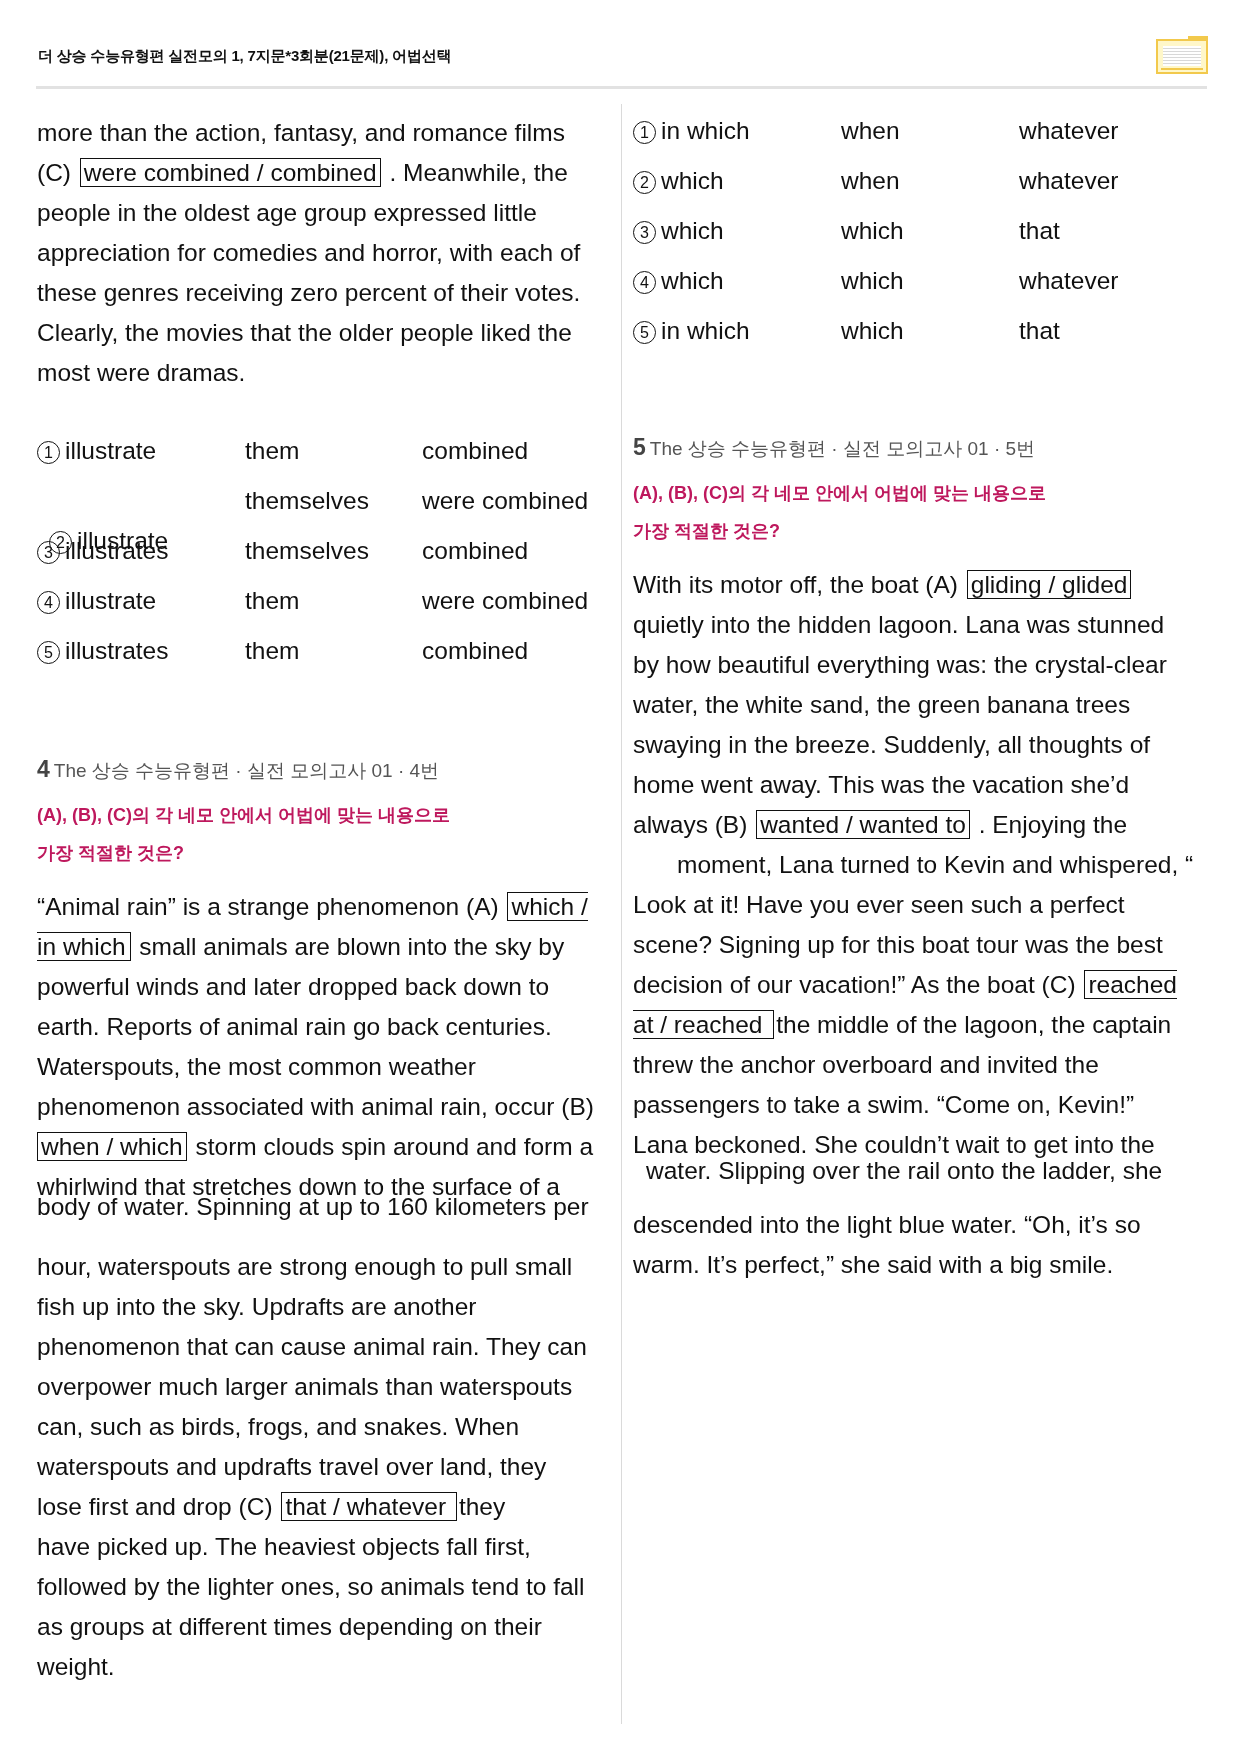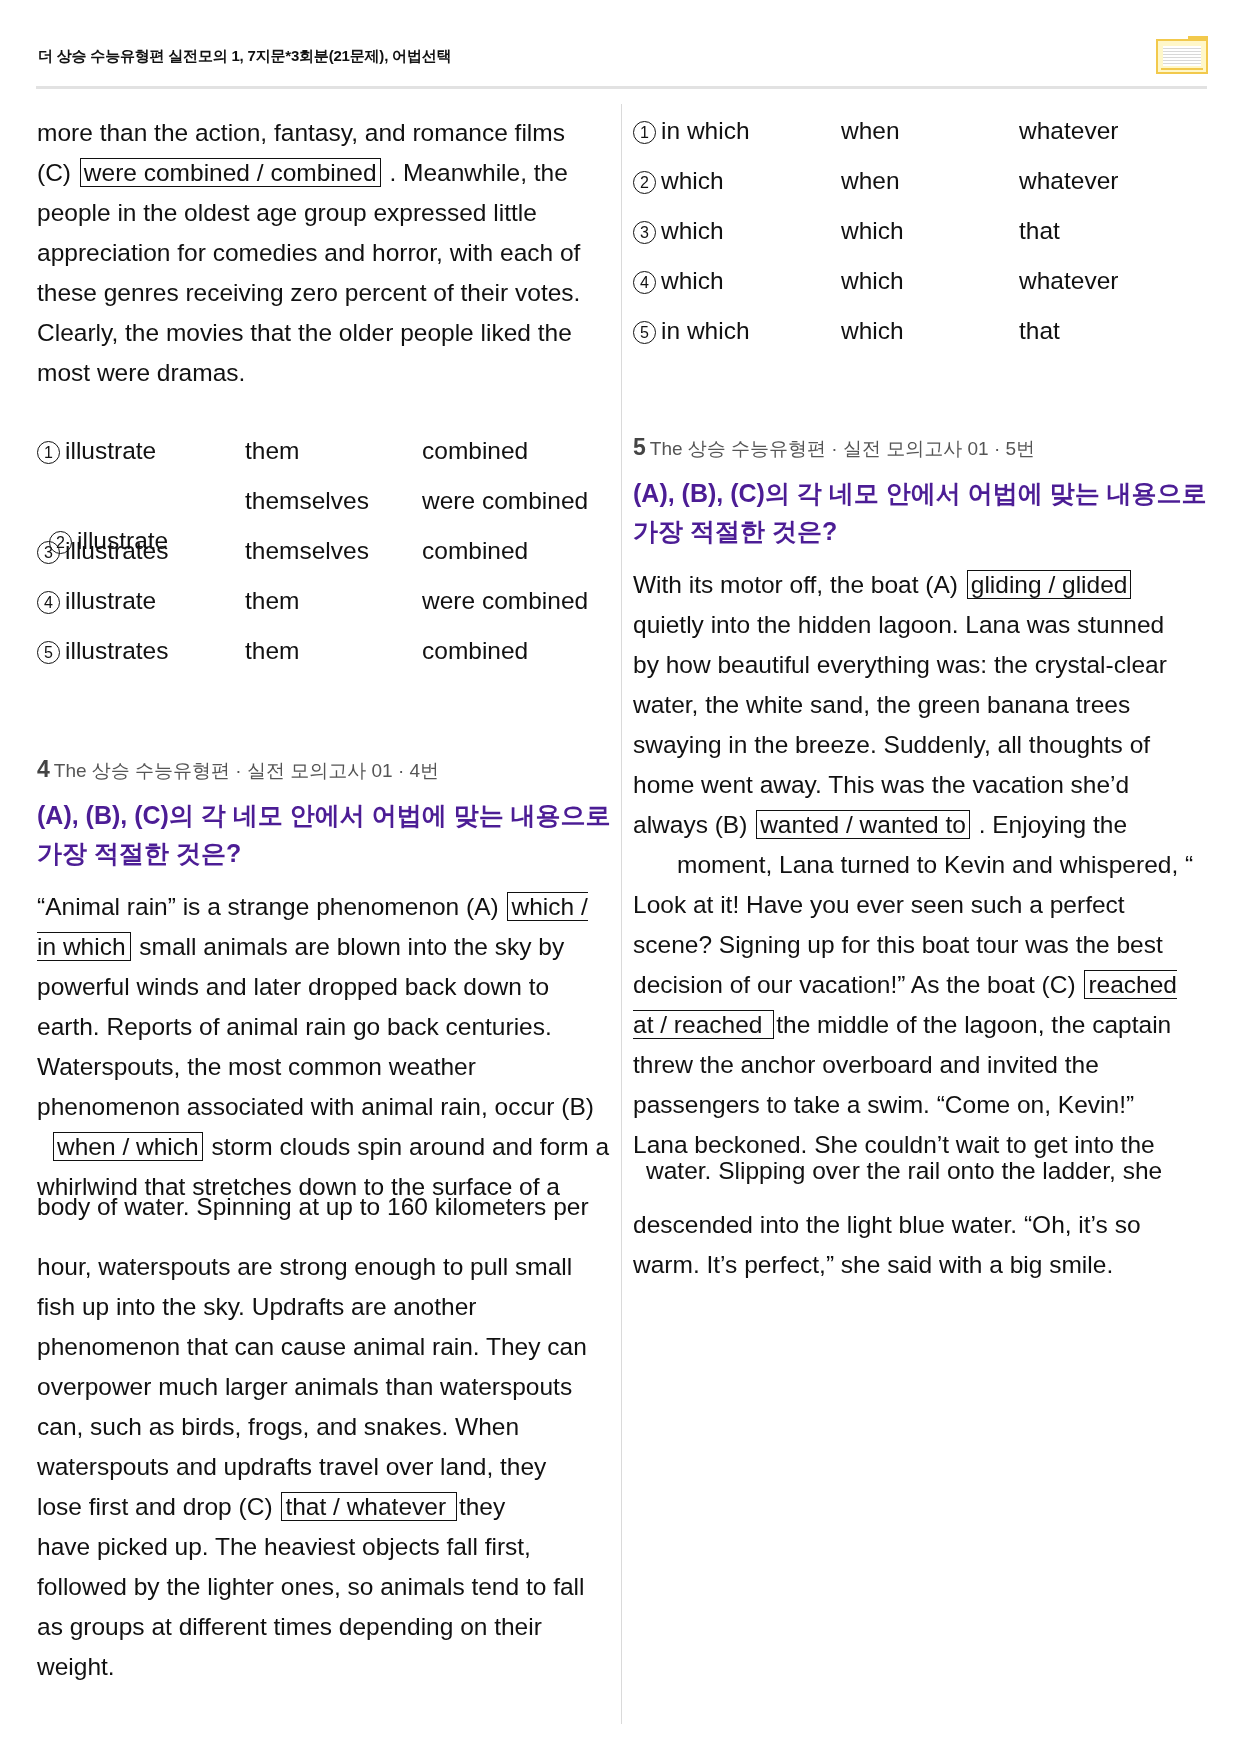--- a/index.html
+++ b/index.html
@@ -19,21 +19,21 @@
   .box-open { border:1.5px solid #111; border-right:none; padding:0 0 0 3px; margin-left:2px; }
   .box-close { border:1.5px solid #111; border-left:none; padding:0 4px 0 0; margin-right:2px; }
 
   .opt-row { position:absolute; font-size:24.5px; line-height:30px; white-space:nowrap; }
   .opt-row span { position:absolute; top:0; }
   .circ { display:inline-block; width:21px; height:21px; border:1.3px solid #111; border-radius:50%;
           font-size:16px; line-height:21px; text-align:center; vertical-align:middle; margin-right:5px; position:relative; top:-2px; }
 
   .src { position:absolute; font-size:19px; color:#555; white-space:nowrap; }
   .src .num { font-weight:bold; font-size:23px; color:#444; margin-right:4px; }
-  .qtitle { position:absolute; font-size:25px; font-weight:bold; line-height:38px; color:#4c1d95; white-space:nowrap; }
+  .qtitle { position:absolute; font-size:18px; font-weight:bold; line-height:38px; color:#be185d; white-space:nowrap; }
 </style>
 </head>
 <body>
 
 <div class="header-title">더 상승 수능유형편 실전모의 1, 7지문*3회분(21문제), 어법선택</div>
 <div class="thumb">
   <div class="tab"></div>
   <div class="rows"></div>
   <div class="bar"></div>
 </div>
@@ -84,21 +84,21 @@
 <div class="qtitle" style="left:37px;top:796px;">(A), (B), (C)의 각 네모 안에서 어법에 맞는 내용으로</div>
 <div class="qtitle" style="left:37px;top:834px;">가장 적절한 것은?</div>
 
 <div>
   <div class="line" style="left:37px;top:892px;"><span>“Animal rain” is a strange phenomenon (A) </span><span class="box-open">which /</span></div>
   <div class="line" style="left:37px;top:932px;"><span class="box-close" style="margin-left:0;padding-left:0;">in which</span><span> small animals are blown into the sky by</span></div>
   <div class="line" style="left:37px;top:972px;">powerful winds and later dropped back down to</div>
   <div class="line" style="left:37px;top:1012px;">earth. Reports of animal rain go back centuries.</div>
   <div class="line" style="left:37px;top:1052px;">Waterspouts, the most common weather</div>
   <div class="line" style="left:37px;top:1092px;">phenomenon associated with animal rain, occur (B)</div>
-  <div class="line" style="left:37px;top:1132px;"><span class="box" style="margin-left:16px;text-align:center;">when / which</span><span> storm clouds spin around and form a</span></div>
+  <div class="line" style="left:37px;top:1132px;"><span class="box" style="margin-left:0;text-align:center;">when / which</span><span> storm clouds spin around and form a</span></div>
   <div class="line" style="left:37px;top:1172px;"> whirlwind that stretches down to the surface of a</div>
   <div class="line" style="left:37px;top:1192px;">body of water. Spinning at up to 160 kilometers per</div>
   <div class="line" style="left:37px;top:1252px;">hour, waterspouts are strong enough to pull small</div>
   <div class="line" style="left:37px;top:1292px;">fish up into the sky. Updrafts are another</div>
   <div class="line" style="left:37px;top:1332px;">phenomenon that can cause animal rain. They can</div>
   <div class="line" style="left:37px;top:1372px;">overpower much larger animals than waterspouts</div>
   <div class="line" style="left:37px;top:1412px;">can, such as birds, frogs, and snakes. When</div>
   <div class="line" style="left:37px;top:1452px;">waterspouts and updrafts travel over land, they</div>
   <div class="line" style="left:37px;top:1492px;"><span>lose first and drop (C) </span><span class="box">that / whatever </span><span> they</span></div>
   <div class="line" style="left:37px;top:1532px;">have picked up. The heaviest objects fall first,</div>

